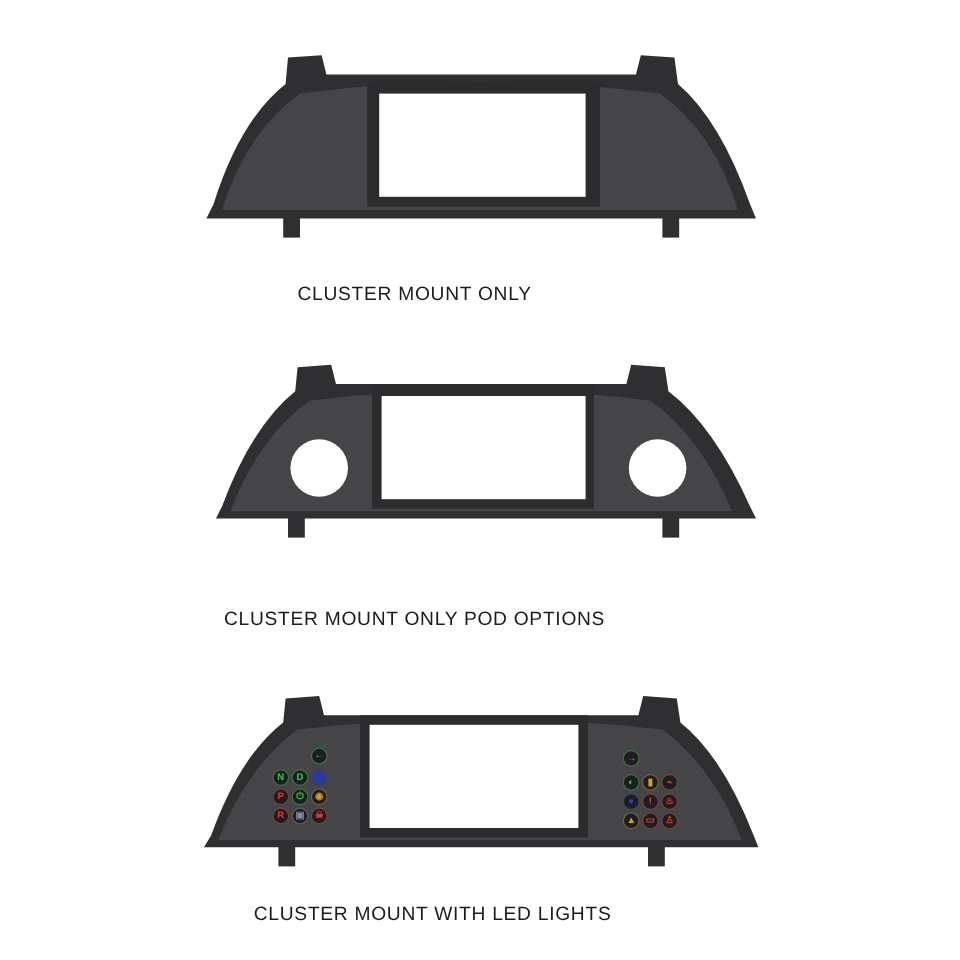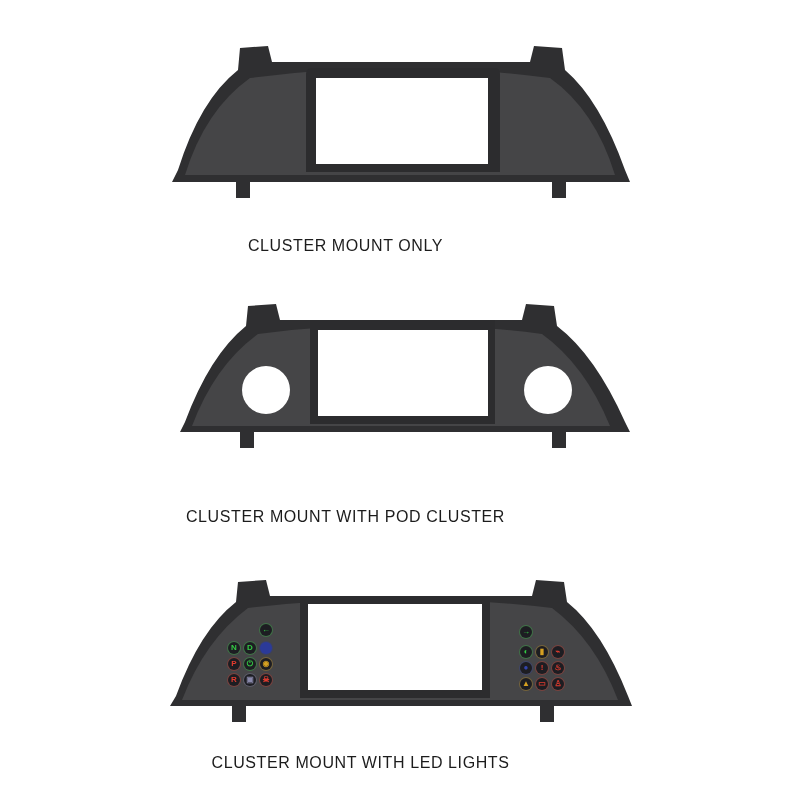--- a/index.html
+++ b/index.html
@@ -29,21 +29,21 @@
     <path d="M248 6 L276 4 L280 20 L522 20 L526 4 L554 6 L557 26 Q595 55 625 122 L630 132 L180 132 L185 122 Q210 55 246 26 Z" fill="#2f2f31"></path>
     <path d="M192 126 Q215 65 258 34 Q400 15 542 34 Q585 65 610 126 Z" fill="#454547"></path>
     <path d="M310 20 L495 20 L495 124 L310 124 Z" fill="#2c2c2e"></path>
     <rect x="318" y="30" width="170" height="86" fill="#ffffff"></rect>
     <circle cx="266" cy="90" r="24" fill="#ffffff"></circle>
     <circle cx="548" cy="90" r="24" fill="#ffffff"></circle>
     <rect x="240" y="130" width="14" height="18" fill="#2f2f31"></rect>
     <rect x="552" y="130" width="14" height="18" fill="#2f2f31"></rect>
   </svg>
 </div>
-<div class="caption" style="top:508px;">CLUSTER MOUNT WITH POD CLUSTER</div>
+<div class="caption" style="top:508px;">CLUSTER MOUNT ONLY POD OPTIONS</div>
 
 <div class="panel" style="top:578px;height:150px;">
   <svg width="800" height="150" viewBox="0 0 800 150">
     <path d="M238 4 L266 2 L270 18 L532 18 L536 2 L564 4 L567 24 Q602 52 628 118 L632 128 L170 128 L176 118 Q200 52 236 24 Z" fill="#2f2f31"></path>
     <path d="M182 122 Q205 62 248 30 Q400 12 552 30 Q595 62 618 122 Z" fill="#454547"></path>
     <path d="M300 18 L490 18 L490 120 L300 120 Z" fill="#2c2c2e"></path>
     <rect x="308" y="26" width="174" height="86" fill="#ffffff"></rect>
     <rect x="232" y="126" width="14" height="18" fill="#2f2f31"></rect>
     <rect x="540" y="126" width="14" height="18" fill="#2f2f31"></rect>
   </svg>

